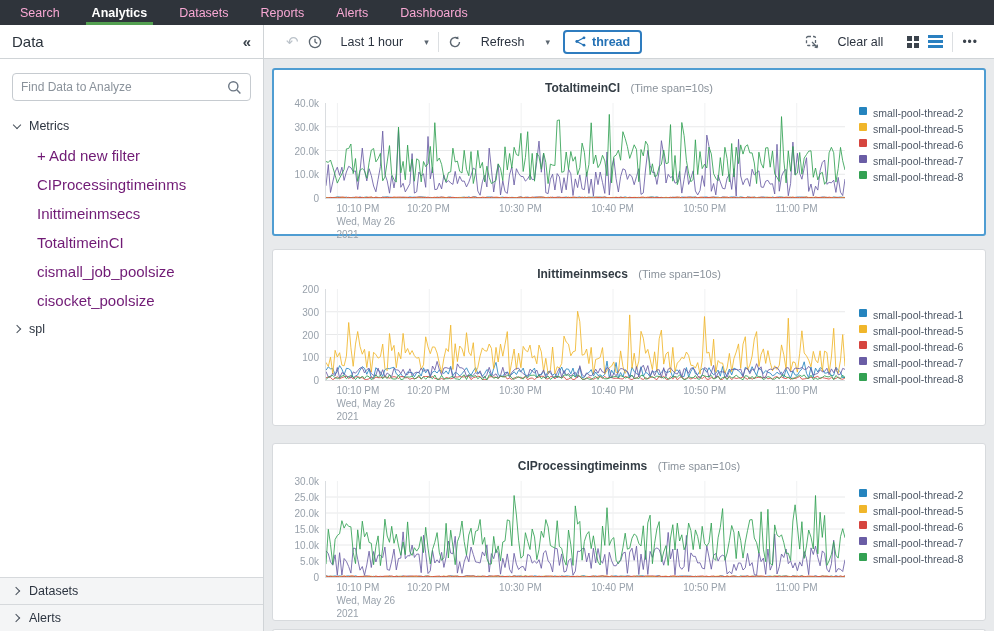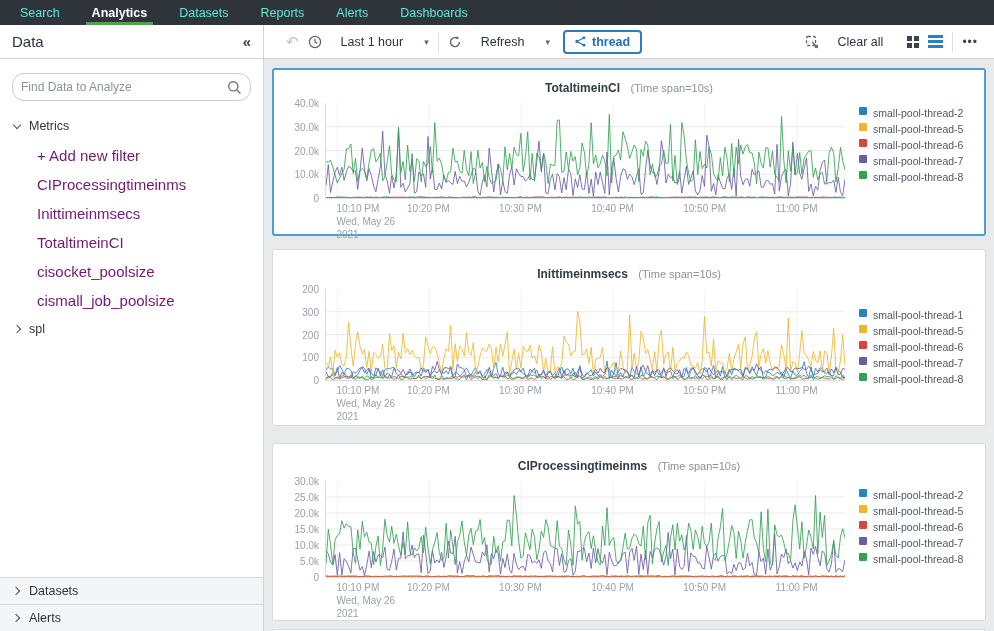--- a/index.html
+++ b/index.html
@@ -2,21 +2,21 @@
 <html><head>
 <meta charset="utf-8">
 <style>
   * { margin:0; padding:0; box-sizing:border-box; }
   html,body { width:994px; height:631px; overflow:hidden;
     font-family:"Liberation Sans", sans-serif; background:#e8eaec; }
 
   
   .topnav { position:absolute; top:0; left:0; right:0; height:25px;
     background:#2f343b; display:flex; align-items:stretch; padding-left:18px; column-gap:28px; }
-  .nav-item { color:#5eead4; font-size:12.5px; display:flex; align-items:center;
+  .nav-item { color:#f9a8d4; font-size:12.5px; display:flex; align-items:center;
     position:relative; cursor:pointer; padding:0 2px; }
   .nav-item.active { color:#ffffff; font-weight:bold; }
   .nav-item.active::after { content:""; position:absolute; left:-4px; right:-4px; bottom:0;
     height:3px; background:#53a051; }
 
   
   .topbar { position:absolute; top:25px; left:0; right:0; height:34px; background:#fff;
     border-bottom:1px solid #d0d4d7; display:flex; }
   .panel-head { width:264px; flex:none; border-right:1px solid #d0d4d7; display:flex;
     align-items:center; justify-content:space-between; padding:0 12px; }
@@ -33,21 +33,21 @@
   .spacer { flex:1; }
   .grid-ic { display:grid; grid-template-columns:5px 5px; grid-gap:2px; cursor:pointer; }
   .grid-ic span { width:5px; height:5px; background:#3c444d; }
   .list-ic { display:flex; flex-direction:column; gap:2.5px; cursor:pointer; }
   .list-ic span { width:15px; height:2.5px; background:#2a80c0; }
   .dots { color:#3c444d; font-size:12px; letter-spacing:1px; cursor:pointer; margin-right:4px; }
 
   
   .sidebar { position:absolute; left:0; top:59px; width:264px; bottom:0; background:#fff;
     border-right:1px solid #d0d4d7; }
-  .searchbox { margin:14px 12px 10px; height:28px; border:1px solid #c6cbd0; border-radius:12px;
+  .searchbox { margin:14px 12px 10px; height:28px; border:1px solid #c6cbd0; border-radius:4px;
     display:flex; align-items:center; padding:0 8px; }
   .searchbox input { flex:1; border:none; outline:none; font-size:12px; color:#3c444d;
     font-family:"Liberation Sans", sans-serif; }
   .searchbox input::placeholder { color:#8a929b; }
   .tree { font-size:12.5px; }
   .tree-root { display:flex; align-items:center; gap:9px; padding:8px 14px; color:#2c3440; cursor:pointer; }
   .tree-link { display:block; padding:6px 0 6px 37px; color:#701a75; cursor:pointer;
     text-decoration:none; font-size:15px; }
   .tree-sub { display:flex; align-items:center; gap:9px; padding:7px 14px; color:#2c3440; cursor:pointer; }
   .chev { display:inline-block; width:6px; height:6px;
@@ -170,22 +170,22 @@
   </div>
   <div class="tree">
     <div class="tree-root">
       <span class="chev down"></span>
       <span>Metrics</span>
     </div>
     <a class="tree-link">+ Add new filter</a>
     <a class="tree-link">CIProcessingtimeinms</a>
     <a class="tree-link">Inittimeinmsecs</a>
     <a class="tree-link">TotaltimeinCI</a>
+    <a class="tree-link">cismall_job_poolsize</a>
     <a class="tree-link">cisocket_poolsize</a>
-    <a class="tree-link">cismall_job_poolsize</a>
     <div class="tree-sub">
       <span class="chev right"></span>
       <span>spl</span>
     </div>
   </div>
   <div class="side-bottom">
     <div class="side-section">
       <span class="chev right"></span>
       <span>Datasets</span>
     </div>

